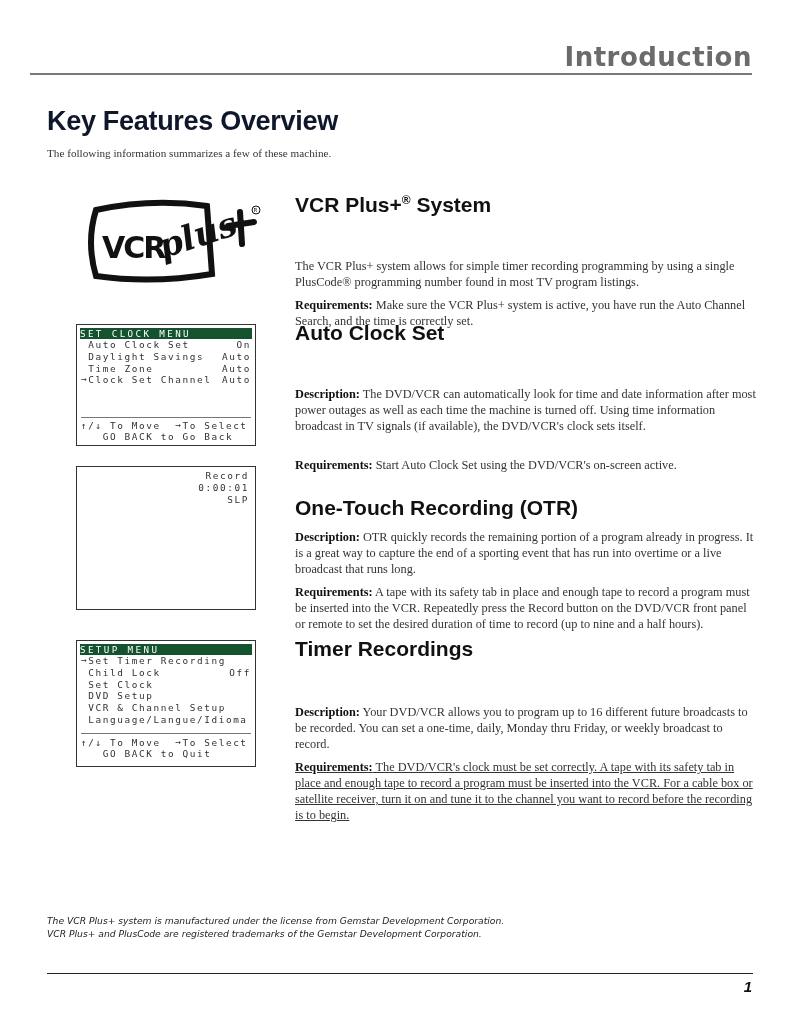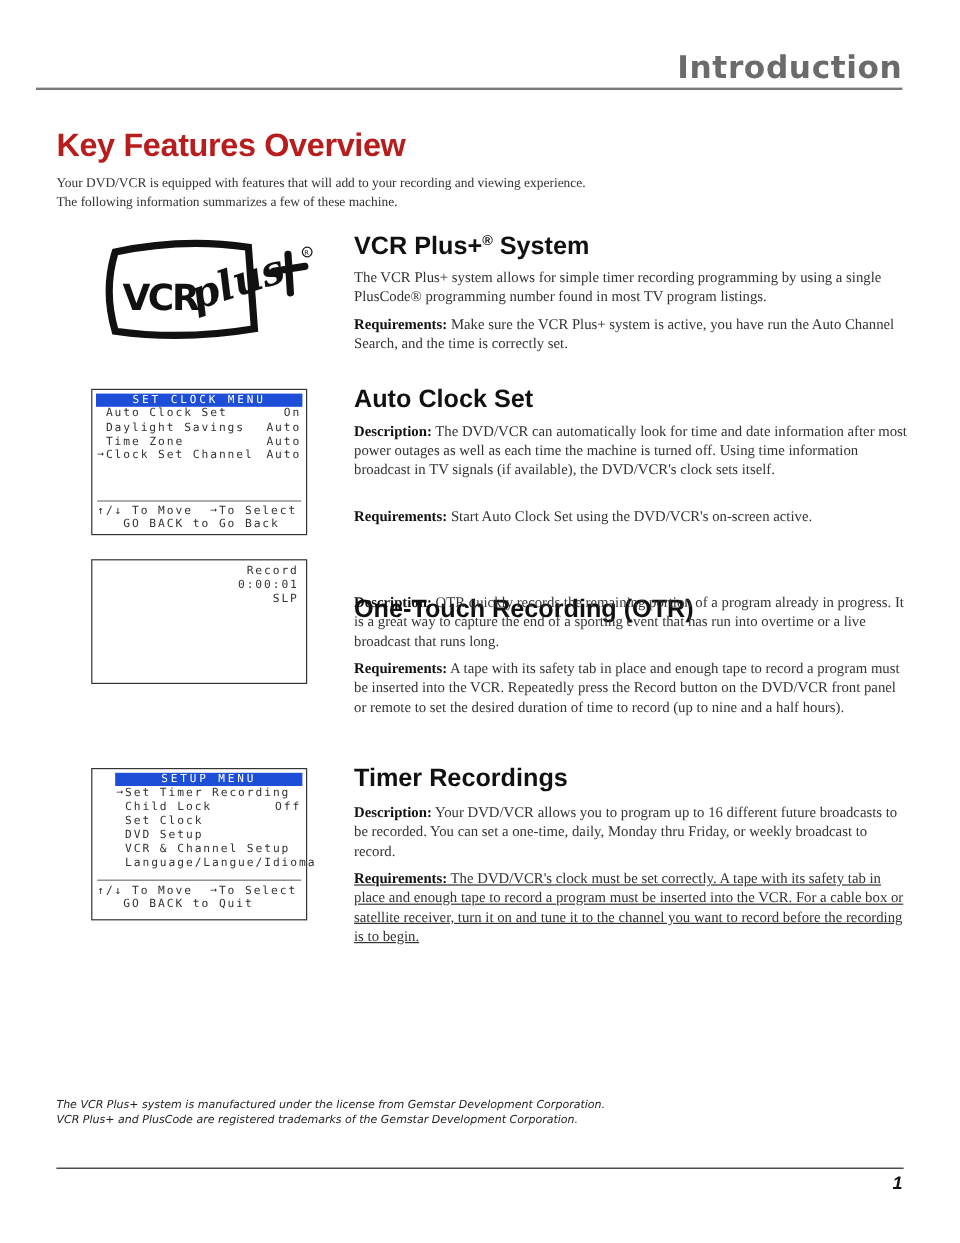--- a/index.html
+++ b/index.html
@@ -1,44 +1,43 @@
 <!DOCTYPE html>
 <html><head>
 <meta charset="utf-8">
 <style>
   html,body{margin:0;padding:0;background:#fff;}
   body{width:800px;height:1036px;position:relative;overflow:hidden;font-family:"DejaVu Serif","Liberation Serif",serif;color:#222;}
   .abs{position:absolute;}
   .chapter{right:48px;top:42px;font-family:"DejaVu Sans","Liberation Sans",sans-serif;font-weight:bold;font-size:26px;color:#6b6b6b;letter-spacing:0.5px;}
   .chapter-rule{left:30px;top:73px;width:722px;height:2px;background:#7a7a7a;}
-  .page-title{left:47px;top:106px;font-family:"Liberation Sans","DejaVu Sans",sans-serif;font-size:27px;font-weight:bold;color:#b91c1c;letter-spacing:-0.3px;}
+  .page-title{left:47px;top:106px;font-family:"Liberation Sans","DejaVu Sans",sans-serif;font-size:27px;font-weight:bold;color:#0f172a;letter-spacing:-0.3px;}
   .intro{left:47px;top:145px;font-size:11.2px;line-height:16px;color:#333;font-family:"Liberation Serif",serif;}
   .sec-title{left:295px;font-family:Liberation Sans, sans-serif;font-size:21px;font-weight:bold;color:#111;}
   .sec-title sup{font-size:12px;}
-  .para{left:295px;width:462px;font-family:"Liberation Serif",serif;font-size:12.3px;line-height:16px;color:#333;}
+  .para{left:295px;width:462px;font-family:"Liberation Serif",serif;font-size:12.3px;line-height:16px;color:#333;margin-top:35px;}
   .para b{color:#111;}
   .osd{position:absolute;border:1.5px solid #333;background:#fff;font-family:"DejaVu Sans Mono","Liberation Mono",monospace;font-size:9.4px;letter-spacing:1.6px;color:#333;box-sizing:border-box;}
-  .osd .bar{background:#1d4ed8;color:#fff;text-align:center;margin:3px 3px 0 3px;height:11px;line-height:11px;font-size:9.2px;letter-spacing:2.4px;}
+  .osd .bar{background:#14532d;color:#fff;margin:3px 3px 0 3px;height:11px;line-height:11px;font-size:9.2px;letter-spacing:2.4px;}
   .osd .row{display:flex;justify-content:space-between;padding:0 4px 0 4px;height:11.8px;line-height:11.8px;white-space:pre;}
   .osd .foot-rule{position:absolute;left:4px;right:4px;height:1px;background:#777;}
   .osd .foot{position:absolute;left:4px;right:4px;white-space:pre;line-height:11.8px;}
   .logo{left:82px;top:196px;width:180px;height:88px;}
   .footnote{left:47px;top:915px;font-family:"DejaVu Sans","Liberation Sans",sans-serif;font-style:italic;font-size:9.2px;line-height:12.5px;color:#222;}
   .bottom-rule{left:47px;top:973px;width:706px;height:1px;background:#222;}
   .page-num{right:48px;top:978px;font-family:"Liberation Sans",sans-serif;font-weight:bold;font-style:italic;font-size:15px;color:#111;}
 </style>
 </head>
 <body>
 
 <div class="abs chapter">Introduction</div>
 <div class="abs chapter-rule"></div>
 
 <div class="abs page-title">Key Features Overview</div>
 <div class="abs intro">
-  <div>Your DVD/VCR is equipped with features that will add to your recording and viewing experience.</div>
   <div>The following information summarizes a few of these machine.</div>
 </div>
 
 <div class="abs logo">
   <svg width="180" height="88" viewBox="0 0 180 88">
     <path d="M14 14 Q70 2 125 10 L130 78 Q70 88 14 80 Q4 46 14 14 Z" fill="none" stroke="#111" stroke-width="6"></path>
     <text x="20" y="62" font-family="DejaVu Sans, sans-serif" font-weight="bold" font-size="30" fill="#111" letter-spacing="-2">VCR</text>
     <text x="78" y="56" font-family="DejaVu Serif, serif" font-style="italic" font-weight="bold" font-size="34" fill="#111" transform="rotate(-18 100 50)">plus</text>
     <path d="M146 30 L172 26 M158 16 L160 48" stroke="#111" stroke-width="6" stroke-linecap="round"></path>
     <circle cx="174" cy="14" r="4" fill="none" stroke="#111" stroke-width="1"></circle>
@@ -58,33 +57,33 @@
   <div class="row"><span>➞Clock Set Channel</span><span>Auto</span></div>
   <div class="foot-rule" style="top:92px;"></div>
   <div class="foot" style="top:95px;">↑/↓ To Move  ➞To Select</div>
   <div class="foot" style="top:106px;">   GO BACK to Go Back</div>
 </div>
 
 <div class="abs sec-title" style="top:321px;">Auto Clock Set</div>
 <div class="abs para" style="top:351px;"><b>Description:</b><span> The DVD/VCR can automatically look for time and date information after most power outages as well as each time the machine is turned off. Using time information broadcast in TV signals (if available), the DVD/VCR's clock sets itself.</span></div>
 <div class="abs para" style="top:422px;"><b>Requirements:</b><span> Start Auto Clock Set using the DVD/VCR's on-screen active.</span></div>
 
-<div class="osd" style="left:76px;top:466px;width:180px;height:104px;">
+<div class="osd" style="left:76px;top:466px;width:180px;height:144px;">
   <div style="position:absolute;right:6px;top:3px;text-align:right;line-height:11.8px;">
     <div>Record</div>
     <div>0:00:01</div>
     <div>SLP</div>
   </div>
 </div>
 
 <div class="abs sec-title" style="top:462px;margin-top:34px;">One-Touch Recording (OTR)</div>
 <div class="abs para" style="top:494px;"><b>Description:</b><span> OTR quickly records the remaining portion of a program already in progress. It is a great way to capture the end of a sporting event that has run into overtime or a live broadcast that runs long.</span></div>
 <div class="abs para" style="top:549px;"><b>Requirements:</b><span> A tape with its safety tab in place and enough tape to record a program must be inserted into the VCR. Repeatedly press the Record button on the DVD/VCR front panel or remote to set the desired duration of time to record (up to nine and a half hours).</span></div>
 
-<div class="osd" style="left:76px;top:640px;width:180px;height:127px;padding-left:16px;">
+<div class="osd" style="left:76px;top:640px;width:180px;height:127px;">
   <div class="bar">SETUP MENU</div>
   <div class="row"><span>➞Set Timer Recording</span><span></span></div>
   <div class="row"><span> Child Lock</span><span>Off</span></div>
   <div class="row"><span> Set Clock</span><span></span></div>
   <div class="row"><span> DVD Setup</span><span></span></div>
   <div class="row"><span> VCR &amp; Channel Setup</span><span></span></div>
   <div class="row"><span> Language/Langue/Idioma</span><span></span></div>
   <div class="foot-rule" style="top:92px;"></div>
   <div class="foot" style="top:96px;">↑/↓ To Move  ➞To Select</div>
   <div class="foot" style="top:107px;">   GO BACK to Quit</div>

